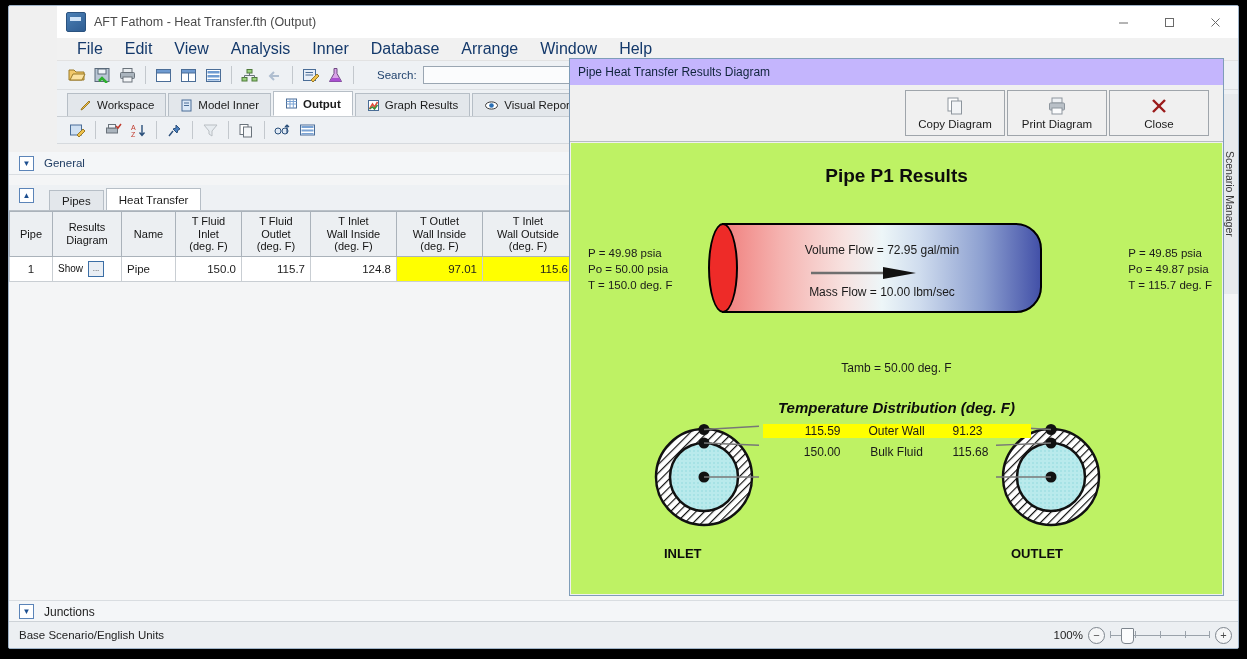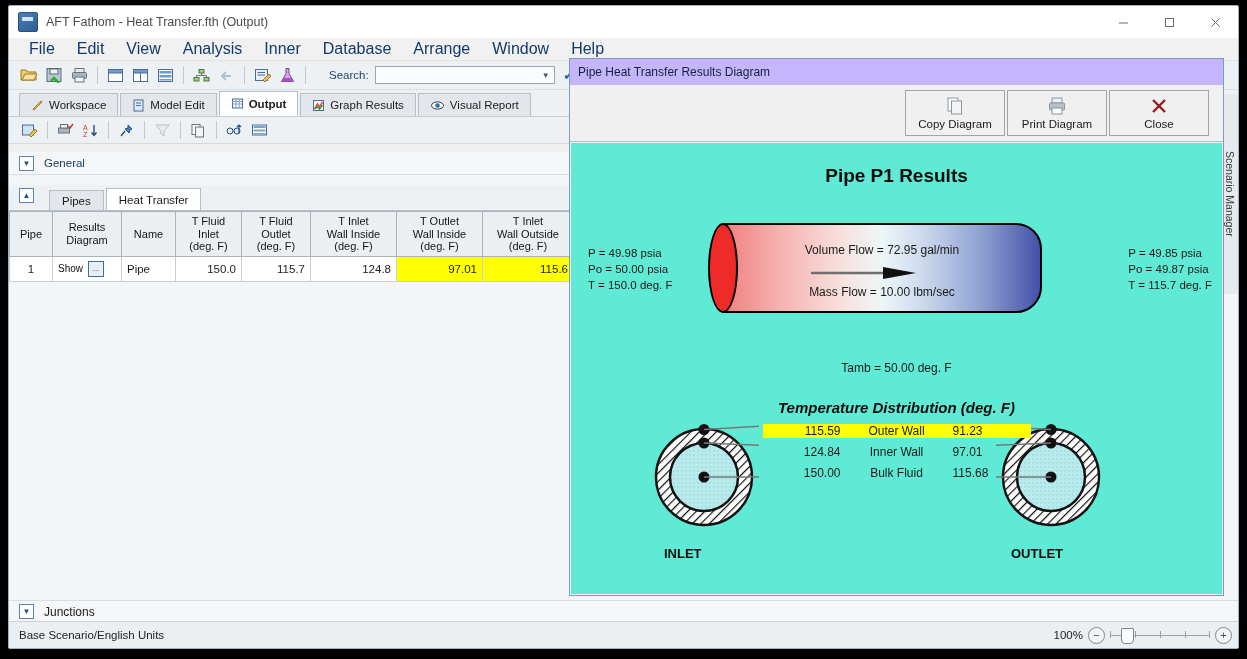--- a/index.html
+++ b/index.html
@@ -5,21 +5,21 @@
   html,body{margin:0;padding:0;}
   body{
     width:1247px;height:659px;overflow:hidden;
     background:#000;
     font-family:"Liberation Sans", sans-serif;
     font-size:12px;color:#1d1d1d;
   }
   .app{
     position:absolute;left:8px;top:5px;width:1231px;height:644px;
     background:#f0f0f0;border:1px solid #9fb3c8;border-radius:2px;
-    box-sizing:border-box;overflow:hidden;
+    box-sizing:border-box;overflow:hidden;padding-left:48px;
   }
 
   
   .titlebar{height:32px;background:#ffffff;display:flex;align-items:center;position:relative;}
   .app-icon{width:18px;height:18px;margin-left:9px;margin-right:8px;
     background:linear-gradient(150deg,#4a7fb5,#2f5d92);border:1px solid #2a527f;border-radius:2px;
     position:relative;flex:none;}
   .app-icon:after{content:"";position:absolute;left:3px;top:4px;width:11px;height:4px;background:#cfe3f7;}
   .title-text{font-size:12.5px;color:#4a4a4a;}
   .winbtns{position:absolute;right:0;top:0;height:32px;display:flex;}
@@ -110,21 +110,21 @@
   
   .dialog{position:absolute;left:560px;top:52px;width:655px;height:538px;
     background:#f0f0f0;border:1px solid #7f9db9;box-sizing:border-box;}
   .dlg-title{height:26px;display:flex;align-items:center;padding-left:8px;background:#c4b5fd;}
   .dlg-title span{font-size:12px;color:#10243c;}
   .dlg-toolbar{height:56px;background:#f0f0f0;display:flex;align-items:center;
     justify-content:flex-end;padding-right:14px;gap:2px;border-bottom:1px solid #b7bcc1;}
   .dbtn{width:100px;height:46px;background:#f0f0f0;border:1px solid #9fa5ab;
     display:flex;flex-direction:column;align-items:center;justify-content:center;gap:2px;box-sizing:border-box;}
   .dbtn .lb{font-size:11.5px;color:#1a1a1a;}
-  .dlg-body{position:absolute;left:1px;top:84px;right:1px;bottom:1px;background:#5eead4;overflow:hidden;}
+  .dlg-body{position:absolute;left:1px;top:84px;right:1px;bottom:1px;background:#bef264;overflow:hidden;}
 
   .diag-title{text-align:center;font-size:19px;font-weight:bold;color:#0d0d0d;margin-top:22px;}
 
   .pipe-area{position:relative;height:160px;margin-top:12px;}
   .pipe-body{position:absolute;left:151px;top:24px;width:320px;height:90px;
     background:linear-gradient(to right,#f0807e 0%,#f5b3b0 18%,#f7e2e0 38%,#edf6f8 50%,#cfdcee 62%,#8c9fd0 82%,#4351a8 100%);
     border:2px solid #000;border-radius:0 26px 26px 0;box-sizing:border-box;}
   .pipe-cap{position:absolute;left:137px;top:24px;width:30px;height:90px;
     background:#ee2b28;border:2px solid #000;border-radius:50%;box-sizing:border-box;}
   .pipe-side{position:absolute;font-size:11.5px;line-height:16px;color:#1a1a1a;white-space:nowrap;}
@@ -272,21 +272,21 @@
           <path d="M2 11l2-1 7-7-1-1-7 7z" fill="#f0c24b" stroke="#9a7a28"></path>
         </svg>
       <span>Workspace</span>
     </div>
     <div class="tab">
       <svg width="13" height="13" viewBox="0 0 13 13">
           <rect x="2" y="1" width="9" height="11" fill="#dce9f7" stroke="#4a6d97"></rect>
           <line x1="4" y1="4" x2="9" y2="4" stroke="#4a6d97"></line>
           <line x1="4" y1="6.5" x2="9" y2="6.5" stroke="#4a6d97"></line>
         </svg>
-      <span>Model Edit</span>
+      <span>Model Inner</span>
     </div>
     <div class="tab active">
       <svg width="13" height="13" viewBox="0 0 13 13">
           <rect x="1.5" y="2" width="10" height="9" fill="#fff" stroke="#4a6d97"></rect>
           <line x1="1.5" y1="4.5" x2="11.5" y2="4.5" stroke="#7aa3d4"></line>
           <line x1="1.5" y1="7" x2="11.5" y2="7" stroke="#7aa3d4"></line>
           <line x1="5" y1="2" x2="5" y2="11" stroke="#7aa3d4"></line>
           <line x1="8.3" y1="2" x2="8.3" y2="11" stroke="#7aa3d4"></line>
         </svg>
       <span>Output</span>
@@ -553,25 +553,20 @@
         </svg>
         <div class="outlet-lbl">OUTLET</div>
 
         <div class="td-rows">
           <div class="td-row">
             <span class="td-l hl">115.59</span>
             <span class="td-m hl">Outer Wall</span>
             <span class="td-r hl">91.23</span>
           </div>
           <div class="td-row">
-            <span class="td-l">124.84</span>
-            <span class="td-m">Inner Wall</span>
-            <span class="td-r">97.01</span>
-          </div>
-          <div class="td-row">
             <span class="td-l">150.00</span>
             <span class="td-m">Bulk Fluid</span>
             <span class="td-r">115.68</span>
           </div>
         </div>
       </div>
 
     </div>
   </div>
 

